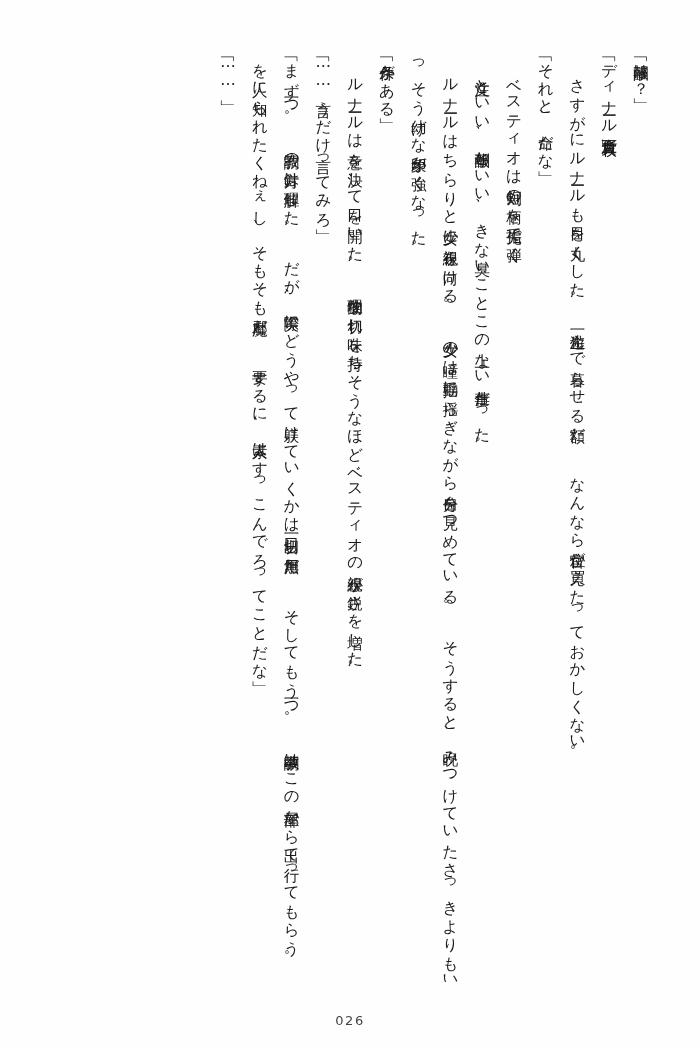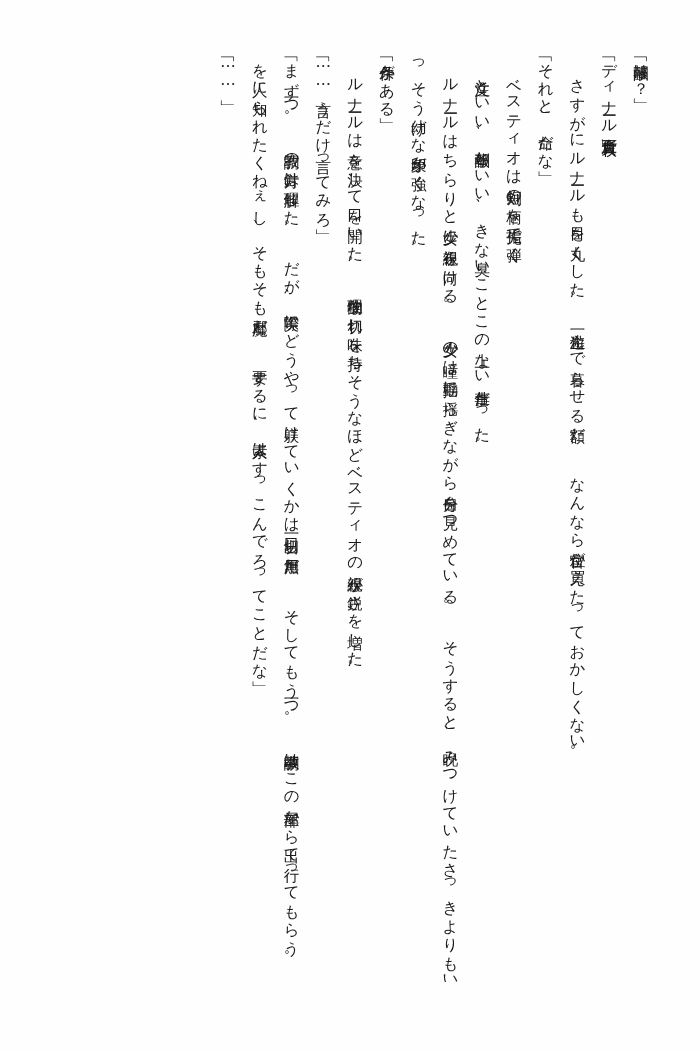--- a/index.html
+++ b/index.html
@@ -77,14 +77,15 @@
     <p class="indent">ベスティオは短剣の柄を指先で弾く。</p>
     <p class="indent">注文といい、報酬といい、きな臭いことこの上ない仕事だった。</p>
     <p class="indent">ルナールはちらりと少女に視線を向ける。　少女の瞳は動揺に揺らぎながら自分を見つめている。　そうすると、睨みつけていたさっきよりもいっそう幼げな印象が強くなった。</p>
     <p class="bracket">「条件がある」</p>
     <p class="indent">ルナールは意を決して口を開いた。　物理的な切れ味を持ちそうなほどベスティオの視線が鋭さを増した。</p>
     <p class="bracket">「……言うだけ言ってみろ」</p>
     <p class="bracket">「まず一つ。　調教の方針は理解した。　だが、実際にどうやって躾けていくかは一切口出し無用だ。　そしてもう一つ。　調教中はこの部屋から出て行ってもらう。　手管を人に知られたくねぇし、そもそも邪魔だ。　要するに、素人はすっこんでろってことだな」</p>
     <p class="bracket">「……」</p>
   </div>
 
+  <div id="page-number">026</div>
 
 </div>
 
 </body></html>

